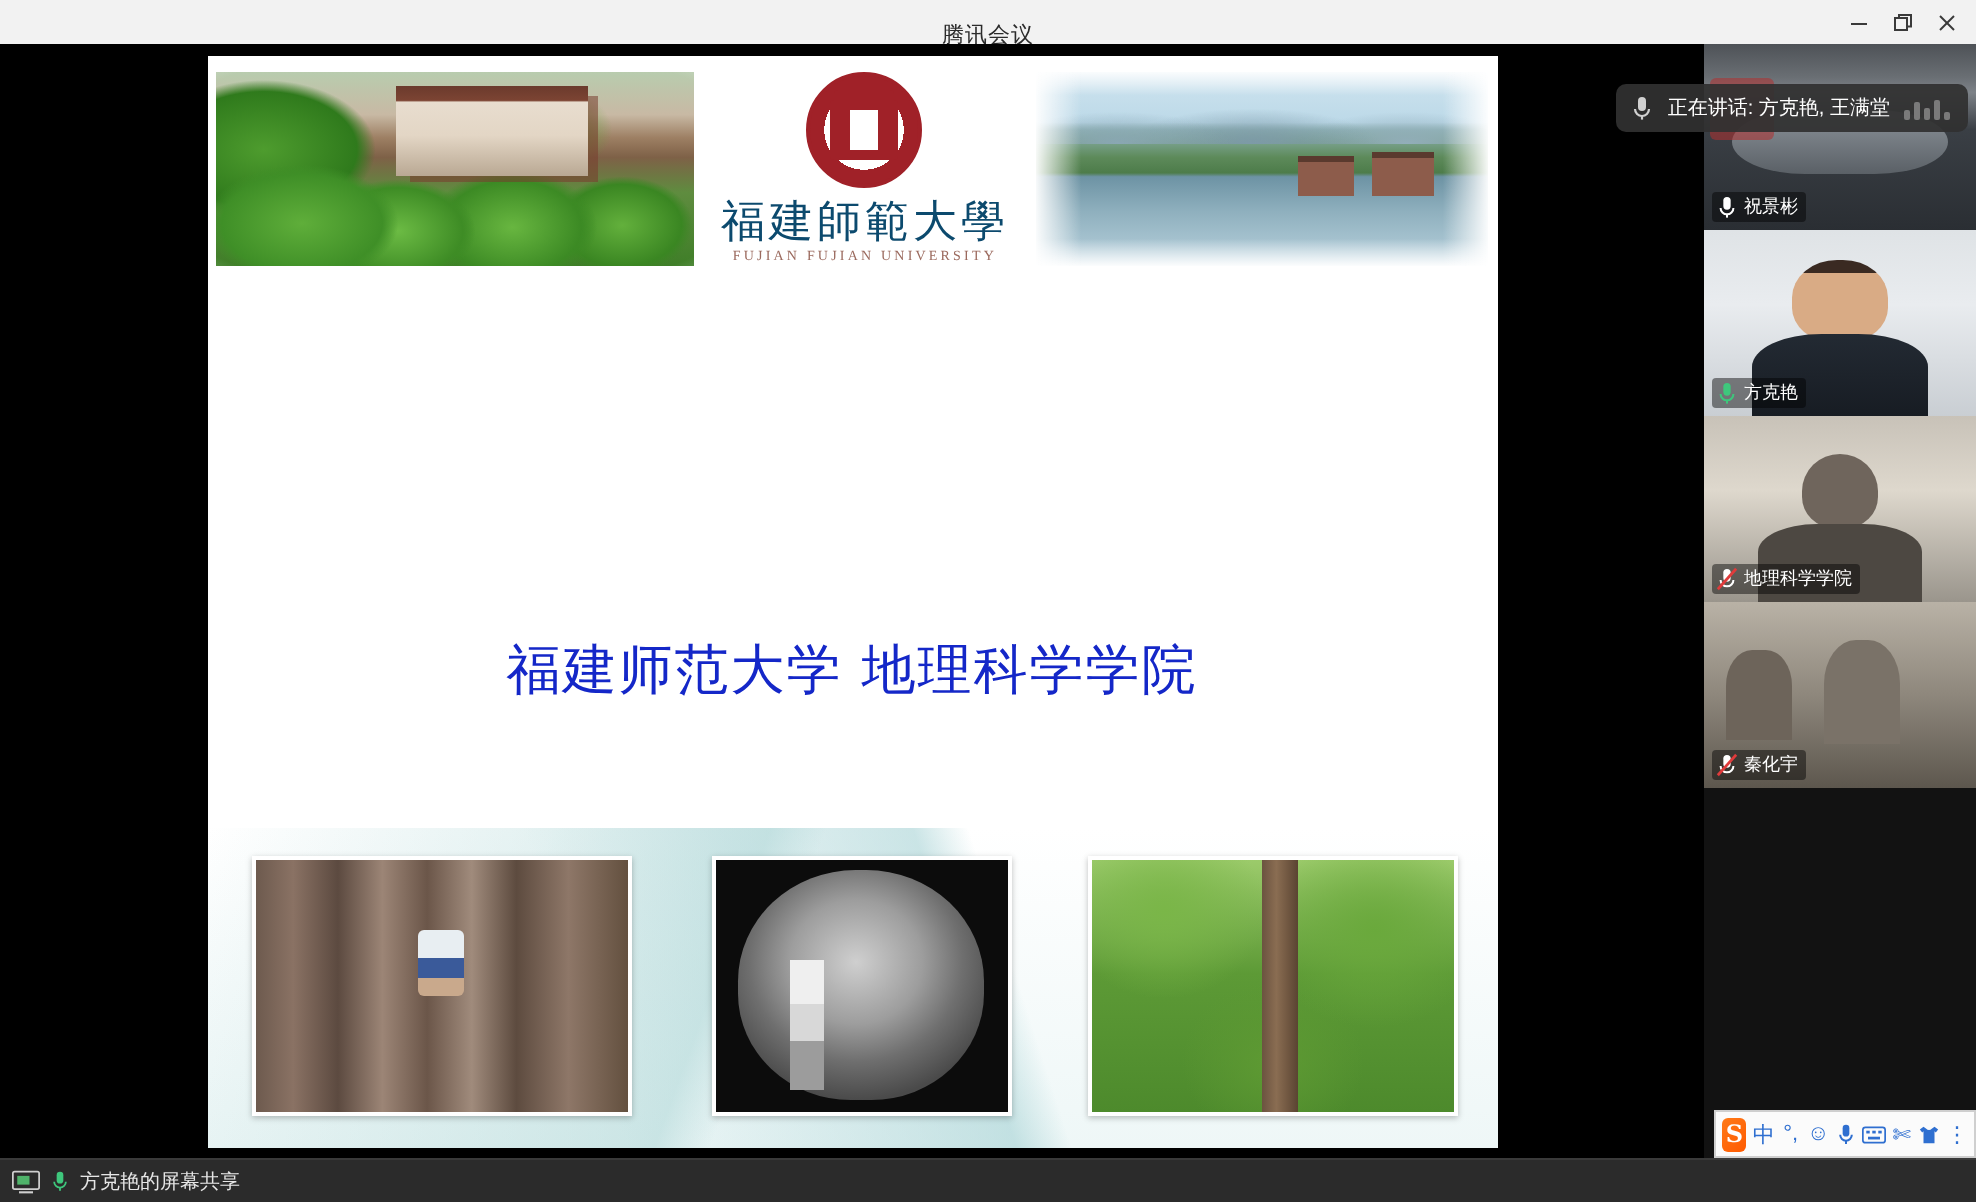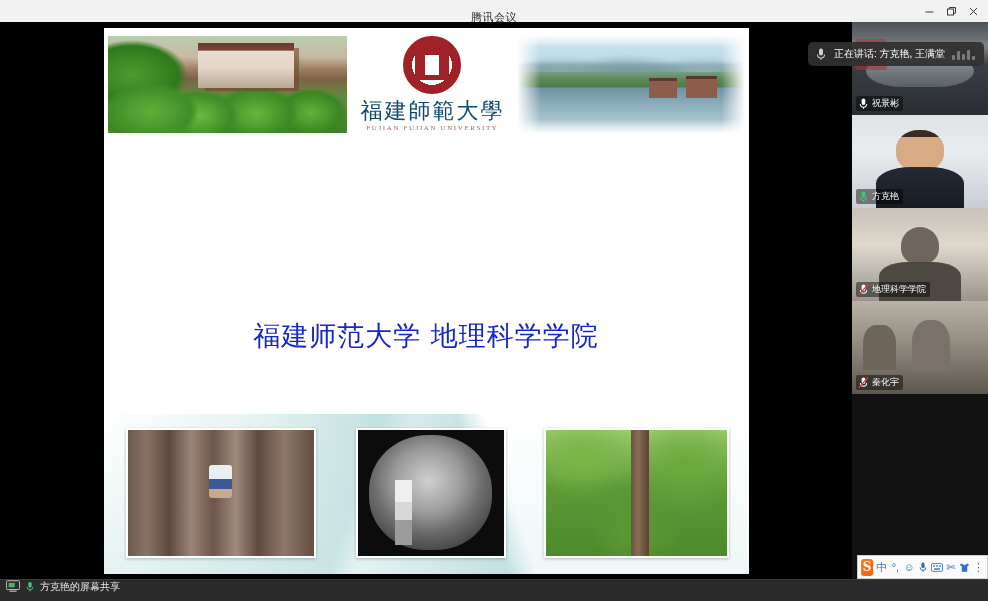--- a/index.html
+++ b/index.html
@@ -333,21 +333,21 @@
   .ime-item {
     font-size: 11px; color: #2f6fd0;
     display: flex; align-items: center; justify-content: center;
     width: 14px; height: 18px;
   }
 
   
   .statusbar {
     position: absolute; left: 0; bottom: 0; width: 988px; height: 22px;
     background: #2b2b2b;
-    display: flex; align-items: flex-start; gap: 5px; padding-left: 6px;
+    display: flex; align-items: center; gap: 5px; padding-left: 6px;
     border-top: 1px solid #3a3a3a;
   }
   .status-text { font-size: 10px; color: #e6e6e6; }
   .share-icon { width: 14px; height: 12px; }
 </style>
 </head>
 <body>
 
 <div class="titlebar">
   <span class="titlebar-title">腾讯会议</span>

